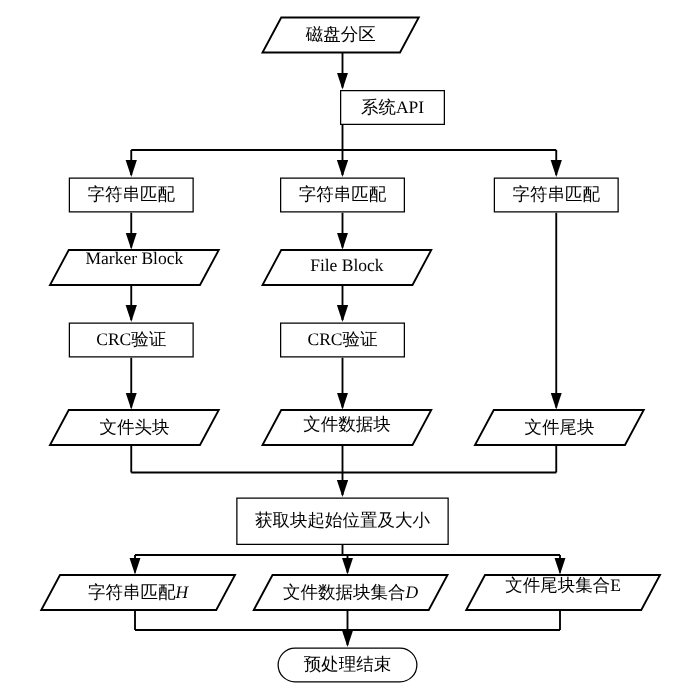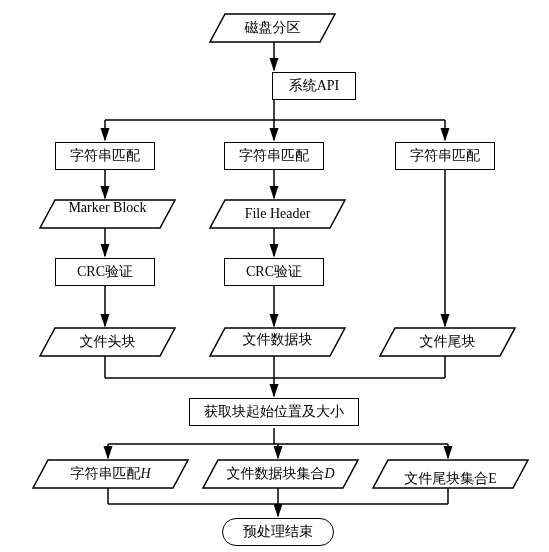--- a/index.html
+++ b/index.html
@@ -119,45 +119,45 @@
     <span>CRC验证</span>
   </div>
 <div class="para" style="left:40px;top:328px;width:135px;height:28px;position:absolute;display:flex;align-items:center;justify-content:center;">
     <span>文件头块</span>
   </div>
 
 <div class="node rect" style="left:224px;top:142px;width:100px;height:28px;">
     <span>字符串匹配</span>
   </div>
 <div class="para" style="left:210px;top:200px;width:135px;height:28px;position:absolute;display:flex;align-items:center;justify-content:center;">
-    <span>File Header</span>
+    <span>File Block</span>
   </div>
 <div class="node rect" style="left:224px;top:258px;width:100px;height:28px;">
     <span>CRC验证</span>
   </div>
 <div class="para" style="left:210px;top:328px;width:135px;height:23px;position:absolute;display:flex;align-items:center;justify-content:center;">
     <span>文件数据块</span>
   </div>
 
 <div class="node rect" style="left:395px;top:142px;width:100px;height:28px;">
     <span>字符串匹配</span>
   </div>
 <div class="para" style="left:380px;top:328px;width:135px;height:28px;position:absolute;display:flex;align-items:center;justify-content:center;">
     <span>文件尾块</span>
   </div>
 
-<div class="node rect" style="left:189px;top:398px;width:170px;height:28px;">
+<div class="node rect" style="left:189px;top:398px;width:170px;height:38px;">
     <span>获取块起始位置及大小</span>
   </div>
 
 <div class="para" style="left:33px;top:460px;width:155px;height:28px;position:absolute;display:flex;align-items:center;justify-content:center;">
     <span><span>字符串匹配</span><i style="font-style:italic;">H</i></span>
   </div>
 <div class="para" style="left:203px;top:460px;width:155px;height:28px;position:absolute;display:flex;align-items:center;justify-content:center;">
     <span><span>文件数据块集合</span><i style="font-style:italic;">D</i></span>
   </div>
-<div class="para" style="left:373px;top:460px;width:155px;height:28px;position:absolute;display:flex;align-items:flex-end;justify-content:center;">
+<div class="para" style="left:373px;top:460px;width:155px;height:28px;position:absolute;display:flex;align-items:flex-start;justify-content:center;">
     <span>文件尾块集合E</span>
   </div>
 
 <div class="node terminator" style="left:222px;top:518px;width:112px;">
     <span>预处理结束</span>
   </div>
 
 </body></html>

